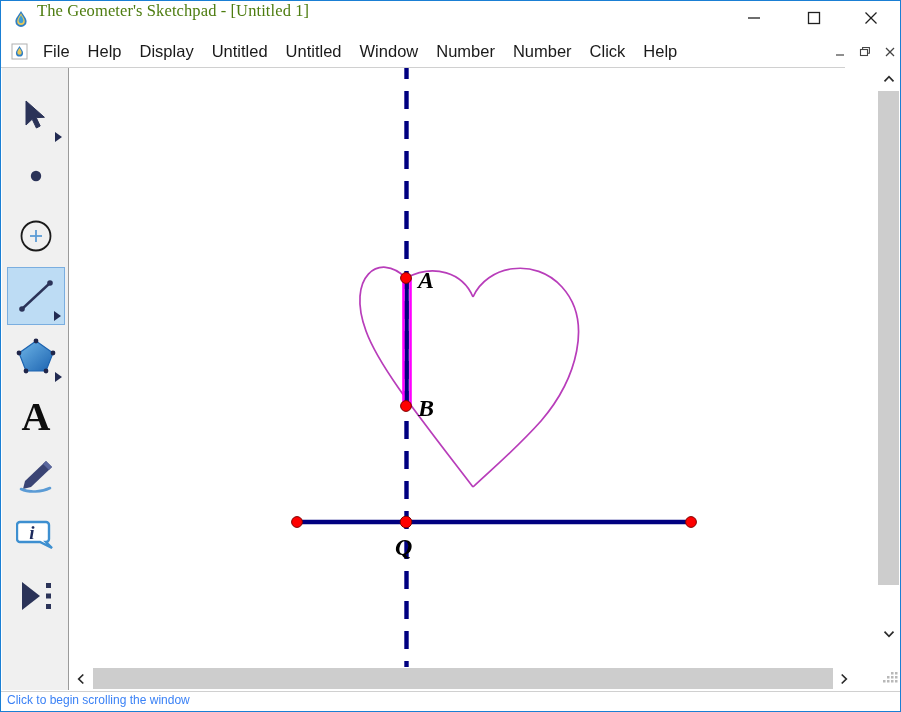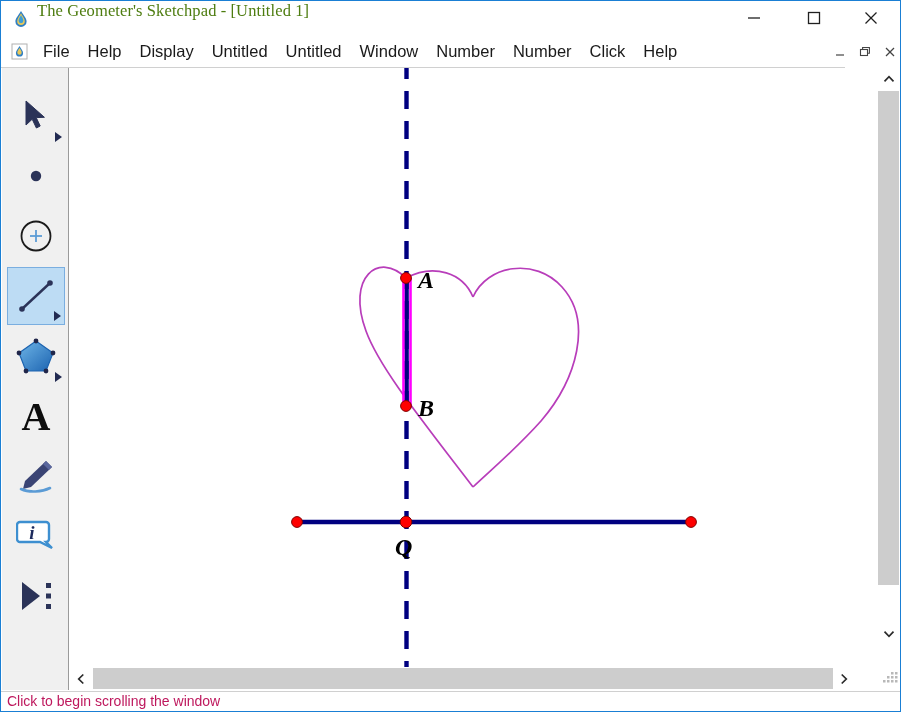--- a/index.html
+++ b/index.html
@@ -210,22 +210,22 @@
     left: 0; top: 690px;
     width: 899px;
     height: 20px;
     background: #ffffff;
     border-top: 1px solid #d0d0d0;
     box-sizing: border-box;
   }
   #status-text {
     position: absolute;
     left: 6px; top: 1px;
-    font-size: 14px;
-    color: #be185d;
+    font-size: 12px;
+    color: #3b82f6;
     white-space: nowrap;
   }
   .pt-label {
     font-family: "Liberation Serif", serif;
     font-weight: bold;
     font-style: italic;
     font-size: 24px;
     fill: #000000;
   }
 </style>

